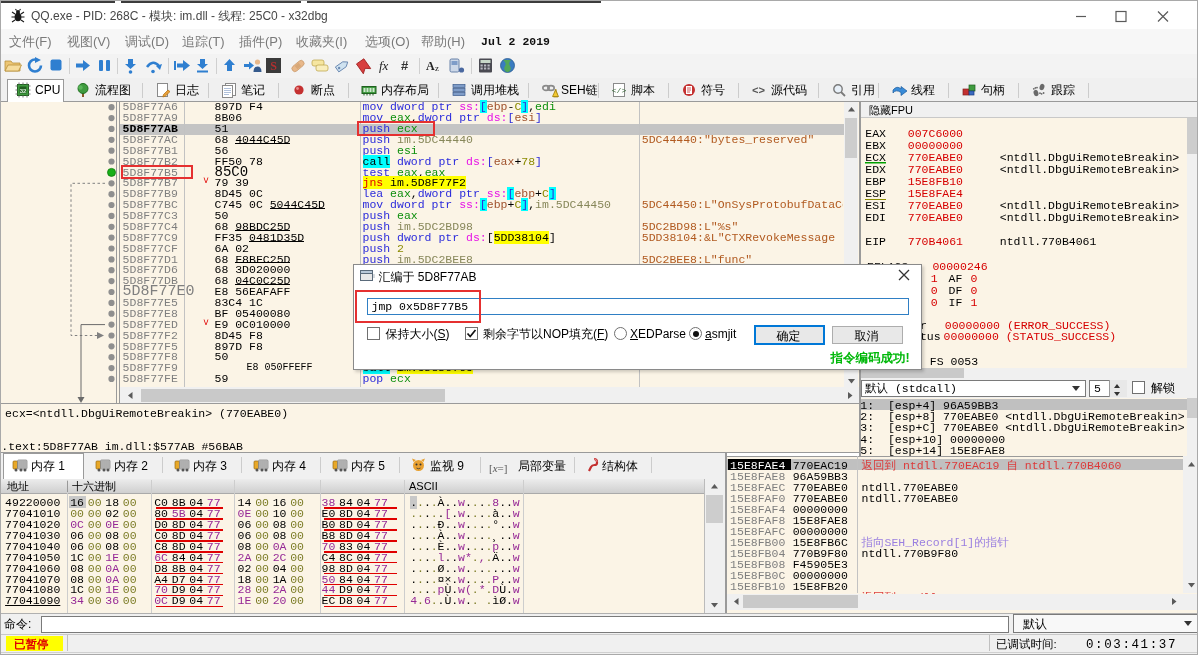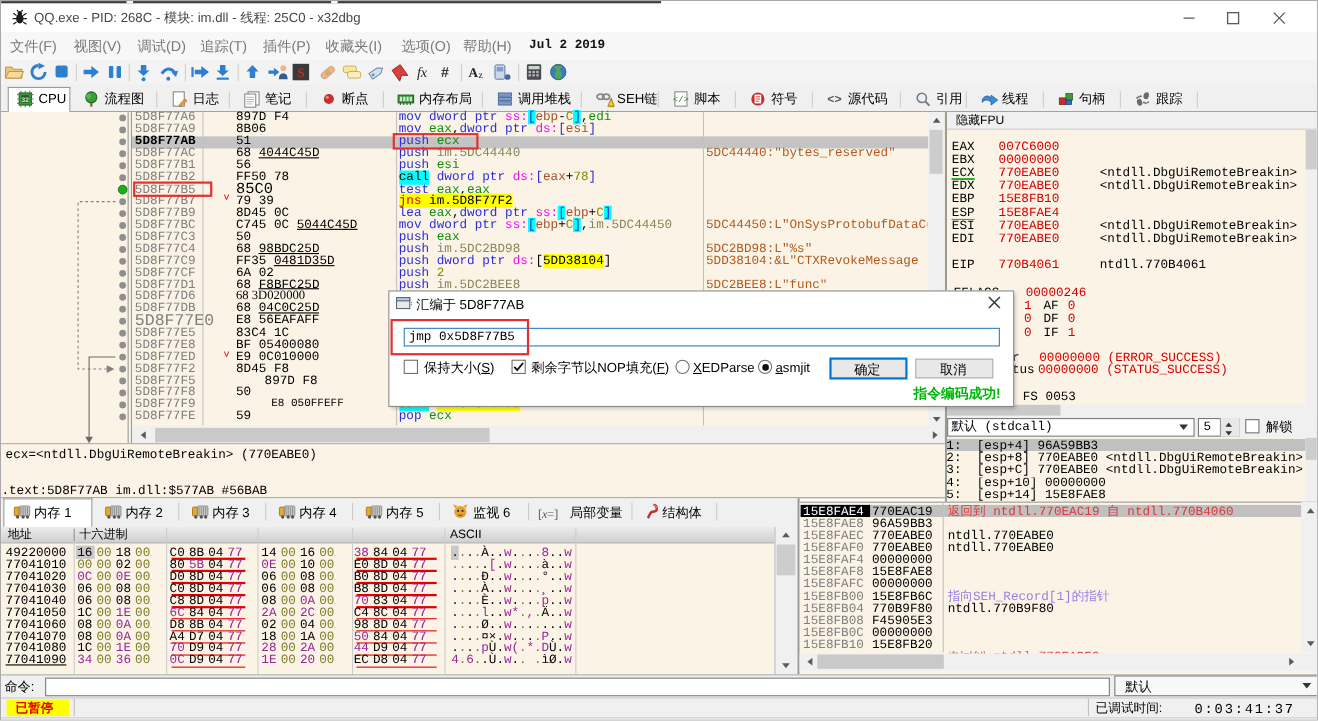--- a/index.html
+++ b/index.html
@@ -352,36 +352,36 @@
 <div style="position:absolute;left:361.5px;top:230.84px;font-family:'Liberation Mono',monospace;font-size:11.5px;line-height:11.5px;white-space:pre;color:#000;"><span style="color:#2b2bdb;">push </span><span style="color:#2b2bdb;">dword ptr </span><span style="color:#e612e6;">ds:</span><span style="color:#000;">[</span><span style="color:#000;background:#ffff00;">5DD38104</span><span style="color:#000;">]</span></div>
 <div style="position:absolute;left:640.8px;top:230.84px;width:201px;height:12px;overflow:hidden;font-family:'Liberation Mono',monospace;font-size:11.5px;line-height:11.5px;white-space:pre;color:#b15a20;">5DD38104:&amp;L"CTXRevokeMessage</div>
 <div style="position:absolute;left:121.6px;top:241.71px;font-family:'Liberation Mono',monospace;font-size:11.5px;line-height:11.5px;white-space:pre;color:#7f7f7f;">5D8F77CF</div>
 <div style="position:absolute;left:213.5px;top:241.71px;font-family:'Liberation Mono',monospace;font-size:11.5px;line-height:11.5px;white-space:pre;color:#000;"><span style="color:#000;">6A 02</span></div>
 <div style="position:absolute;left:361.5px;top:241.71px;font-family:'Liberation Mono',monospace;font-size:11.5px;line-height:11.5px;white-space:pre;color:#000;"><span style="color:#2b2bdb;">push </span><span style="color:#8b8b00;">2</span></div>
 <div style="position:absolute;left:121.6px;top:252.57999999999996px;font-family:'Liberation Mono',monospace;font-size:11.5px;line-height:11.5px;white-space:pre;color:#7f7f7f;">5D8F77D1</div>
 <div style="position:absolute;left:213.5px;top:252.57999999999996px;font-family:'Liberation Mono',monospace;font-size:11.5px;line-height:11.5px;white-space:pre;color:#000;"><span style="color:#000;">68 </span><span style="color:#000;background-image:linear-gradient(#000,#000);background-size:100% 1px;background-position:0 9.8px;background-repeat:no-repeat;">F8BFC25D</span></div>
 <div style="position:absolute;left:361.5px;top:252.57999999999996px;font-family:'Liberation Mono',monospace;font-size:11.5px;line-height:11.5px;white-space:pre;color:#000;"><span style="color:#2b2bdb;">push </span><span style="color:#87875a;">im.5DC2BEE8</span></div>
 <div style="position:absolute;left:640.8px;top:252.57999999999996px;width:201px;height:12px;overflow:hidden;font-family:'Liberation Mono',monospace;font-size:11.5px;line-height:11.5px;white-space:pre;color:#b15a20;">5DC2BEE8:L"func"</div>
 <div style="position:absolute;left:121.6px;top:263.45px;font-family:'Liberation Mono',monospace;font-size:11.5px;line-height:11.5px;white-space:pre;color:#7f7f7f;">5D8F77D6</div>
-<div style="position:absolute;left:213.5px;top:263.45px;font-family:Liberation Serif, serif;font-size:11.5px;line-height:11.5px;white-space:pre;color:#000;"><span style="color:#000;">68 3D020000</span></div>
+<div style="position:absolute;left:213.5px;top:263.45px;font-family:Liberation Mono, monospace;font-size:11.5px;line-height:11.5px;white-space:pre;color:#000;"><span style="color:#000;">68 3D020000</span></div>
 <div style="position:absolute;left:121.6px;top:274.32px;font-family:'Liberation Mono',monospace;font-size:11.5px;line-height:11.5px;white-space:pre;color:#7f7f7f;">5D8F77DB</div>
 <div style="position:absolute;left:213.5px;top:274.32px;font-family:'Liberation Mono',monospace;font-size:11.5px;line-height:11.5px;white-space:pre;color:#000;"><span style="color:#000;">68 </span><span style="color:#000;background-image:linear-gradient(#000,#000);background-size:100% 1px;background-position:0 9.8px;background-repeat:no-repeat;">04C0C25D</span></div>
 <div style="position:absolute;left:121.6px;top:285.19px;font-family:'Liberation Mono',monospace;font-size:15px;line-height:11.5px;white-space:pre;color:#7f7f7f;">5D8F77E0</div>
 <div style="position:absolute;left:213.5px;top:285.19px;font-family:'Liberation Mono',monospace;font-size:11.5px;line-height:11.5px;white-space:pre;color:#000;"><span style="color:#000;">E8 56EAFAFF</span></div>
 <div style="position:absolute;left:121.6px;top:296.06px;font-family:'Liberation Mono',monospace;font-size:11.5px;line-height:11.5px;white-space:pre;color:#7f7f7f;">5D8F77E5</div>
 <div style="position:absolute;left:213.5px;top:296.06px;font-family:'Liberation Mono',monospace;font-size:11.5px;line-height:11.5px;white-space:pre;color:#000;"><span style="color:#000;">83C4 1C</span></div>
 <div style="position:absolute;left:121.6px;top:306.93px;font-family:'Liberation Mono',monospace;font-size:11.5px;line-height:11.5px;white-space:pre;color:#7f7f7f;">5D8F77E8</div>
 <div style="position:absolute;left:213.5px;top:306.93px;font-family:'Liberation Mono',monospace;font-size:11.5px;line-height:11.5px;white-space:pre;color:#000;"><span style="color:#000;">BF 05400080</span></div>
 <div style="position:absolute;left:121.6px;top:317.8px;font-family:'Liberation Mono',monospace;font-size:11.5px;line-height:11.5px;white-space:pre;color:#7f7f7f;">5D8F77ED</div>
 <div style="position:absolute;left:213.5px;top:317.8px;font-family:'Liberation Mono',monospace;font-size:11.5px;line-height:11.5px;white-space:pre;color:#000;"><span style="color:#000;">E9 0C010000</span></div>
 <div style="position:absolute;left:202px;top:317.8px;font-family:'Liberation Mono',monospace;font-size:10px;line-height:10px;white-space:pre;color:#e10000;">˅</div>
 <div style="position:absolute;left:121.6px;top:328.67px;font-family:'Liberation Mono',monospace;font-size:11.5px;line-height:11.5px;white-space:pre;color:#7f7f7f;">5D8F77F2</div>
 <div style="position:absolute;left:213.5px;top:328.67px;font-family:'Liberation Mono',monospace;font-size:11.5px;line-height:11.5px;white-space:pre;color:#000;"><span style="color:#000;">8D45 F8</span></div>
 <div style="position:absolute;left:121.6px;top:339.54px;font-family:'Liberation Mono',monospace;font-size:11.5px;line-height:11.5px;white-space:pre;color:#7f7f7f;">5D8F77F5</div>
-<div style="position:absolute;left:213.5px;top:339.54px;font-family:'Liberation Mono',monospace;font-size:11.5px;line-height:11.5px;white-space:pre;color:#000;"><span style="color:#000;margin-left:26px;">897D F8</span></div>
+<div style="position:absolute;left:213.5px;top:339.54px;font-family:'Liberation Mono',monospace;font-size:11.5px;line-height:11.5px;white-space:pre;color:#000;"><span style="color:#000;">897D F8</span></div>
 <div style="position:absolute;left:121.6px;top:350.41px;font-family:'Liberation Mono',monospace;font-size:11.5px;line-height:11.5px;white-space:pre;color:#7f7f7f;">5D8F77F8</div>
 <div style="position:absolute;left:213.5px;top:350.41px;font-family:'Liberation Mono',monospace;font-size:11.5px;line-height:11.5px;white-space:pre;color:#000;"><span style="color:#000;">50</span></div>
 <div style="position:absolute;left:121.6px;top:361.28000000000003px;font-family:'Liberation Mono',monospace;font-size:11.5px;line-height:11.5px;white-space:pre;color:#7f7f7f;">5D8F77F9</div>
 <div style="position:absolute;left:213.5px;top:361.28000000000003px;font-family:'Liberation Mono',monospace;font-size:10px;line-height:11.5px;white-space:pre;color:#000;margin-left:32px;"><span style="color:#000;">E8 050FFEFF</span></div>
 <div style="position:absolute;left:361.5px;top:361.28000000000003px;font-family:'Liberation Mono',monospace;font-size:11.5px;line-height:11.5px;white-space:pre;color:#000;"><span style="color:#000;background:#00ffff;">call</span><span style="color:#000;"> </span><span style="color:#000;background:#ffff00;">im.5D8D6765</span></div>
 <div style="position:absolute;left:121.6px;top:372.15000000000003px;font-family:'Liberation Mono',monospace;font-size:11.5px;line-height:11.5px;white-space:pre;color:#7f7f7f;">5D8F77FE</div>
 <div style="position:absolute;left:213.5px;top:372.15000000000003px;font-family:'Liberation Mono',monospace;font-size:11.5px;line-height:11.5px;white-space:pre;color:#000;"><span style="color:#000;">59</span></div>
 <div style="position:absolute;left:361.5px;top:372.15000000000003px;font-family:'Liberation Mono',monospace;font-size:11.5px;line-height:11.5px;white-space:pre;color:#000;"><span style="color:#2b2bdb;">pop </span><span style="color:#0d8f0d;">ecx</span></div>
 <div style="position:absolute;left:355.5px;top:120.3px;width:78px;height:15px;border:2px solid #e53030;box-sizing:border-box;"></div>
 <div style="position:absolute;left:119.5px;top:163.9px;width:72px;height:14.2px;border:2px solid #e53030;box-sizing:border-box;"></div>
@@ -543,21 +543,21 @@
     </svg>
 <div style="position:absolute;left:350px;top:459px;font-family:'Liberation Sans',sans-serif;font-size:12px;line-height:12px;white-space:pre;color:#000;">内存 5</div>
 <div style="position:absolute;left:479px;top:456px;width:1px;height:16px;background:#cccccc;"></div>
 <svg style="left:410px;top:457px" width="15" height="14" viewBox="0 0 15 14">
       <circle cx="7.5" cy="7.5" r="5.5" fill="#e8a030"></circle>
       <path d="M2.5 4 L1 0.5 L5 2 Z M12.5 4 L14 0.5 L10 2 Z" fill="#e8a030"></path>
       <circle cx="5.5" cy="6.5" r="1" fill="#333"></circle>
       <circle cx="9.5" cy="6.5" r="1" fill="#333"></circle>
       <path d="M5.5 10 Q7.5 11.5 9.5 10" stroke="#333" stroke-width="0.8" fill="none"></path>
     </svg>
-<div style="position:absolute;left:429px;top:459px;font-family:'Liberation Sans',sans-serif;font-size:12px;line-height:12px;white-space:pre;color:#000;">监视 6</div>
+<div style="position:absolute;left:429px;top:459px;font-family:'Liberation Sans',sans-serif;font-size:12px;line-height:12px;white-space:pre;color:#000;">监视 9</div>
 <div style="position:absolute;left:573px;top:456px;width:1px;height:16px;background:#cccccc;"></div>
 <div style="position:absolute;left:488px;top:461px;font-family:'Liberation Serif',serif;font-size:11px;color:#555;white-space:pre;">[<i>x</i>=]</div>
 <div style="position:absolute;left:517px;top:459px;font-family:'Liberation Sans',sans-serif;font-size:12px;line-height:12px;white-space:pre;color:#000;">局部变量</div>
 <div style="position:absolute;left:650px;top:456px;width:1px;height:16px;background:#cccccc;"></div>
 <svg style="left:585px;top:456px" width="12" height="16" viewBox="0 0 12 16">
       <path d="M8 2 Q11 2 11 5 L11 6 Q11 8 8.5 8 Q6 8 5 10 L3 14" fill="none" stroke="#c43030" stroke-width="2.2"></path>
       <path d="M8 2 Q11 2 11 5" fill="none" stroke="#e89090" stroke-width="0.8"></path>
 </svg>
     <div style="position:absolute;left:601px;top:459px;font-family:'Liberation Sans',sans-serif;font-size:12px;line-height:12px;white-space:pre;color:#000;">结构体</div>
 <div style="position:absolute;left:0px;top:478px;width:724px;height:134px;background:#fbf4e6;"></div>

